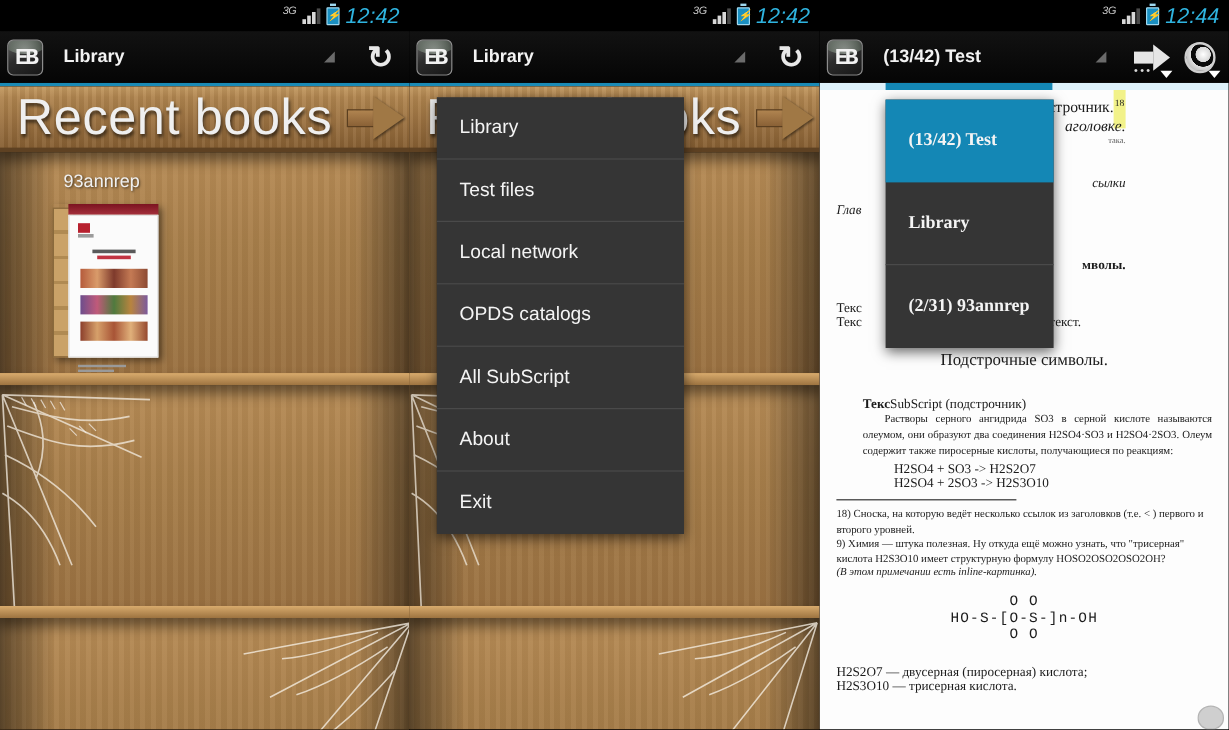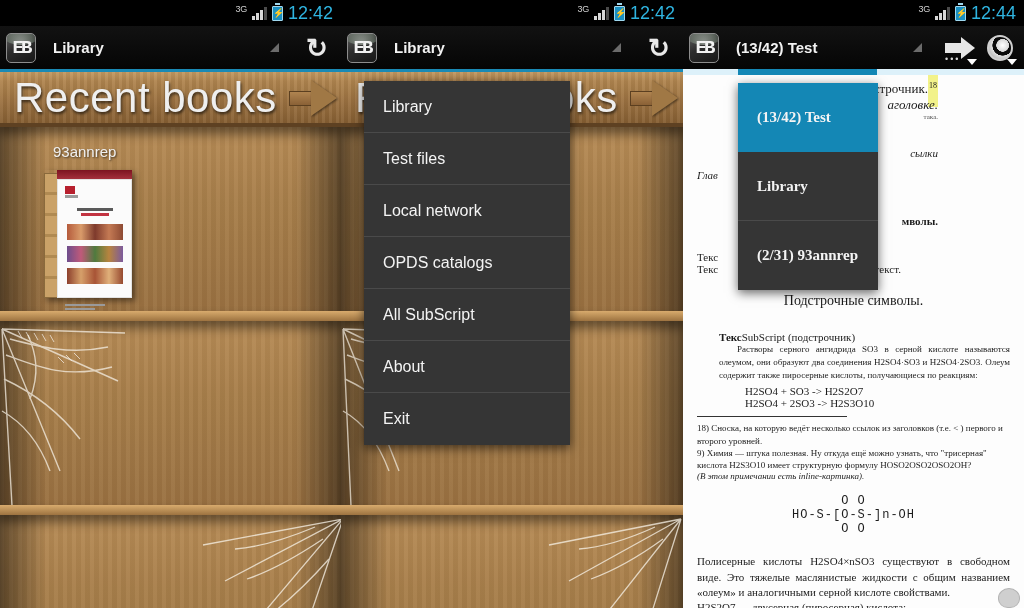--- a/index.html
+++ b/index.html
@@ -6,21 +6,21 @@
   html,body{ width:1024px; height:608px; overflow:hidden; background:#000;
     font-family:"Liberation Sans", sans-serif; }
   .screen{ position:relative; width:1024px; height:608px; display:flex; }
   .panel{ position:relative; height:608px; overflow:hidden; }
   .p1{ width:341px; }
   .p2{ width:342px; }
   .p3{ width:341px; }
 
   
   .statusbar{ position:relative; height:26px; background:#000; display:flex;
-    align-items:center; justify-content:flex-end; padding-right:8px; gap:5px; }
+    align-items:center; justify-content:flex-end; padding-right:8px; gap:5px;font-style:italic; }
   .sb-3g{ color:#cfcfcf; font-size:9px; line-height:9px; position:relative; top:-4px; letter-spacing:-0.3px;}
   .sig{ display:flex; align-items:flex-end; gap:1px; height:13px; }
   .sig i{ display:block; width:3px; background:#d8d8d8; }
   .sig i:nth-child(1){height:4px;} .sig i:nth-child(2){height:7px;}
   .sig i:nth-child(3){height:10px;} .sig i:nth-child(4){height:13px; background:#4b4b4b;}
   .batt{ width:11px; height:15px; border:1.5px solid #9fd8ef; border-radius:1px;
     position:relative; background:#1a8fc1; }
   .batt:before{ content:""; position:absolute; top:-4px; left:2.5px; width:5px;
     height:2.5px; background:#9fd8ef; }
   .batt:after{ content:"\26A1"; position:absolute; inset:0; color:#e8f6ff;
@@ -380,21 +380,20 @@
       <div class="f9" style="line-height:1.35;">18) Сноска, на которую ведёт несколько ссылок из заголовков (т.е.  &lt;       ) первого и второго уровней.</div>
       <div class="f9" style="line-height:1.35;">9) Химия — штука полезная. Ну откуда ещё можно узнать, что "трисерная" кислота H2S3O10 имеет структурную формулу HOSO2OSO2OSO2OH?</div>
       <div class="f9 it">(В этом примечании есть inline-картинка).</div>
 
       <div class="formula">
         <div>O        O</div>
         <div>HO-S-[O-S-]n-OH</div>
         <div>O        O</div>
       </div>
 
-      <div class="f11" style="text-align:justify; line-height:1.4;">Полисерные кислоты H2SO4×nSO3 существуют в свободном виде. Это тяжелые маслянистые жидкости с общим названием «олеум» и аналогичными серной кислоте свойствами.</div>
       <div class="f11">H2S2O7 — двусерная (пиросерная) кислота;</div>
       <div class="f11">H2S3O10 — трисерная кислота.</div>
 
       <div class="thumb"></div>
 
       <div class="popup menu-tabs">
         <div class="item sel">(13/42) Test</div>
         <div class="item">Library</div>
         <div class="item">(2/31) 93annrep</div>
       </div>

